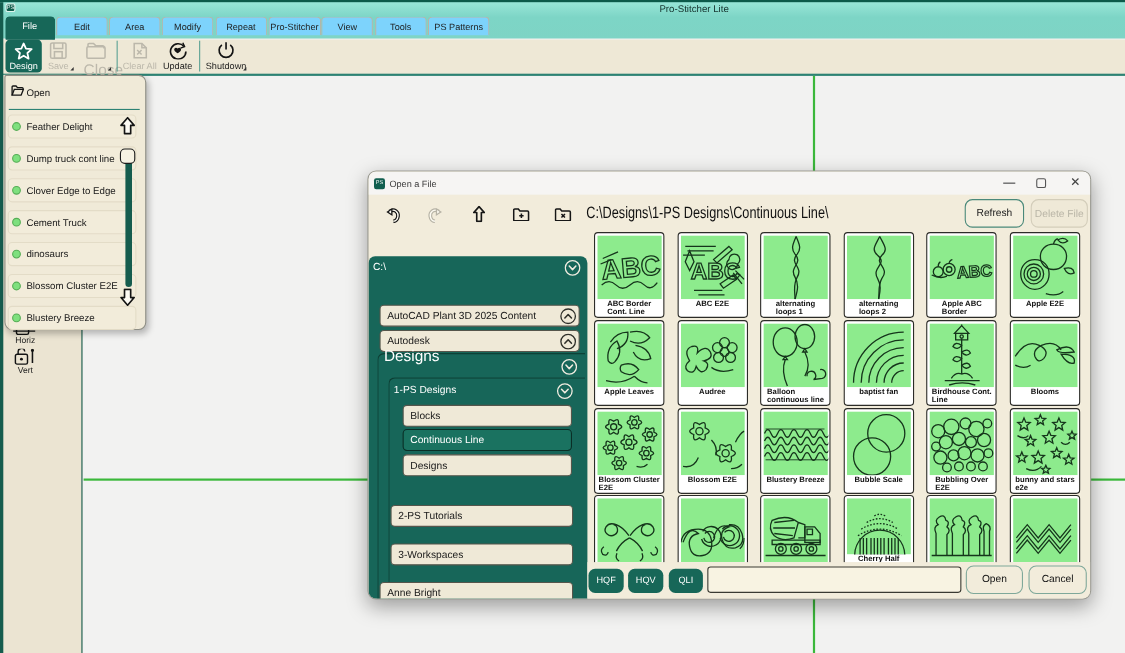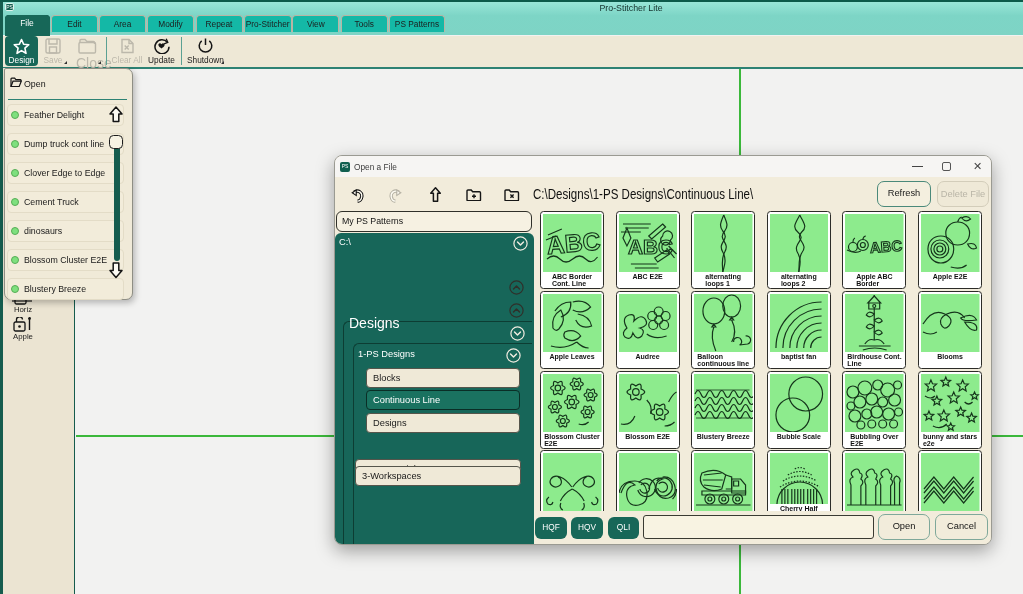--- a/index.html
+++ b/index.html
@@ -1,18 +1,18 @@
 <!DOCTYPE html>
 <html><head><meta charset="utf-8">
 <style>
 *{margin:0;padding:0;box-sizing:border-box}
 html,body{width:1023px;height:594px;overflow:hidden}
 body{font-family:"Liberation Sans",sans-serif;position:relative;background:#f2f2f1}
 .ab{position:absolute}
-.tab{position:absolute;top:15px;height:17px;background:#14b8a6;border:1px solid #b9b4a4;border-bottom:none;border-radius:4px 4px 0 0;color:#1d1d1d;font-size:8.3px;text-align:center;line-height:16px}
+.tab{position:absolute;top:15px;height:17px;background:#7dd3fc;border:1px solid #b9b4a4;border-bottom:none;border-radius:4px 4px 0 0;color:#1d1d1d;font-size:8.3px;text-align:center;line-height:16px}
 svg{display:block}
 </style></head>
 <body>
 
 <div class="ab" style="left:0;top:0;width:1023px;height:35px;background:linear-gradient(#9ce8da,#7dd5c6 45%,#7ed4c5)"></div>
 <div class="ab" style="left:0;top:0;width:1023px;height:2px;background:#0c5a4a"></div>
 <div class="ab" style="left:551px;top:3px;width:160px;text-align:center;font-size:8.8px;color:#15322d">Pro-Stitcher Lite</div>
 <div class="ab" style="left:5px;top:3px;width:9px;height:8px;background:#115f4f;border-radius:2px;border:1px solid #dff5ef;color:#fff;font-size:5px;line-height:6px;text-align:center">PS</div>
 
 <div class="tab" style="left:4.5px;width:45px;background:#176758;border-color:#115346;color:#fff;height:21px;z-index:3">File</div>
@@ -113,21 +113,21 @@
 <div class="ab" style="left:8px;top:317px;width:30px;text-align:center;color:#1c1c1c">
  <svg width="30" height="15" viewBox="0 0 30 15">
       <g fill="none" stroke="#141414" stroke-width="1.3">
         <rect x="6" y="5" width="11" height="9" rx="1.5"></rect>
         <path d="M8.5 5 v-2 a3 3 0 0 1 6 -0.5"></path>
         <path d="M21.5 2 v11" stroke-width="1.4"></path>
         <circle cx="21.5" cy="1.5" r="0.8" fill="#141414"></circle>
       </g>
       <circle cx="11.5" cy="9.5" r="1.3" fill="#141414"></circle>
     </svg>
- <div style="font-size:7.8px">Apple</div>
+ <div style="font-size:7.8px">Vert</div>
 </div>
 
 <div class="ab" style="left:4px;top:68px;width:129px;height:232px;background:#f0ead8;border:1px solid #8e8e84;border-radius:7px;border-top-left-radius:2px;box-shadow:2px 3px 6px rgba(0,0,0,0.25);z-index:5"></div>
 <div class="ab" style="left:10px;top:77px;z-index:6">
  <svg width="12" height="11" viewBox="0 0 12 11">
       <g fill="none" stroke="#141414" stroke-width="1.2">
         <path d="M1 9.5 v-7.5 a0.8 0.8 0 0 1 0.8 -0.8 h2.8 l1.3 1.5 h4.3 a0.8 0.8 0 0 1 0.8 0.8 v0.8"></path>
         <path d="M1 9.5 l2-5.3 h8.3 l-2.1 5.3 z"></path>
       </g>
     </svg>
@@ -213,54 +213,56 @@
         <g fill="none" stroke="#161616" stroke-width="1.4">
           <path d="M1 3 v-1 a1 1 0 0 1 1-1 h3.2 l1.5 1.8 h6.8 a1 1 0 0 1 1 1 v7 a1 1 0 0 1 -1 1 h-11.5 a1 1 0 0 1 -1 -1 z"></path>
           <path d="M6.4 5.6 l3.2 3.2 m0 -3.2 l-3.2 3.2"></path>
         </g>
       </svg>
  </div>
  <div class="ab" style="left:198px;top:29px;font-size:15px;color:#111;transform:scaleX(0.77);transform-origin:0 0;white-space:nowrap">C:\Designs\1-PS Designs\Continuous Line\</div>
  <div class="ab" style="left:542px;top:24.5px;width:54px;height:26px;background:#f4efdf;border:1.3px solid #4a897a;border-radius:7px;font-size:9.3px;color:#1a1a1a;text-align:center;line-height:23.5px">Refresh</div>
  <div class="ab" style="left:602px;top:24.5px;width:52px;height:26px;background:#efe9d7;border:1px solid #d3cdba;border-radius:7px;font-size:9.3px;color:#b9b5a7;text-align:center;line-height:24px">Delete File</div>
 
- <div class="ab" style="left:1px;top:54.5px;width:196px;height:21px;background:#f6f1e2;border:1.4px solid #30302a;border-radius:6px;font-size:8.8px;color:#141414;line-height:19px;padding-left:5px">My PS Patterns</div>
 
  <div class="ab" style="left:0;top:77px;width:199px;height:313px;background:#176659;border-radius:6px 6px 0 8px"></div>
 <div class="ab" style="left:0;top:0;width:199px;height:390px">
       <div class="ab" style="left:8px;top:165px;width:189px;height:225px;border:1.2px solid #0d3d33;border-right:none;border-bottom:none;border-radius:6px 0 0 0"></div>
 <div class="ab" style="left:18px;top:187px;width:179px;height:203px;border:1.2px solid #0d3d33;border-right:none;border-bottom:none;border-radius:6px 0 0 0"></div>
 <div class="ab" style="left:4px;top:81px;font-size:9.3px;color:#fff">C:\</div>
 <svg class="ab" style="left:178.0px;top:79.5px" width="15" height="15" viewBox="-7.5 -7.5 15 15">
         <circle r="6.6" fill="none" stroke="#f0ece0" stroke-width="1.2"></circle>
         <path d="M-3 -1.6 L0 1.6 L3 -1.6" fill="none" stroke="#f0ece0" stroke-width="1.4" stroke-linejoin="round" stroke-linecap="round"></path>
       </svg>
+<div class="ab" style="left:10px;top:121px;width:182px;height:20px;background:#efe9d7;border:1px solid #55554b;border-radius:4px;font-size:9.3px;color:#1a1a1a;line-height:18px;padding-left:6px">AutoCAD Plant 3D 2025 Content</div>
 <svg class="ab" style="left:173.5px;top:123.5px" width="15" height="15" viewBox="-7.5 -7.5 15 15">
         <circle r="6.6" fill="none" stroke="#30302a" stroke-width="1.2"></circle>
         <path d="M-3 1.6 L0 -1.6 L3 1.6" fill="none" stroke="#30302a" stroke-width="1.4" stroke-linejoin="round" stroke-linecap="round"></path>
       </svg>
+<div class="ab" style="left:10px;top:144px;width:182px;height:20px;background:#efe9d7;border:1px solid #55554b;border-radius:4px;font-size:9.3px;color:#1a1a1a;line-height:18px;padding-left:6px">Autodesk</div>
 <svg class="ab" style="left:173.5px;top:146.5px" width="15" height="15" viewBox="-7.5 -7.5 15 15">
         <circle r="6.6" fill="none" stroke="#30302a" stroke-width="1.2"></circle>
         <path d="M-3 1.6 L0 -1.6 L3 1.6" fill="none" stroke="#30302a" stroke-width="1.4" stroke-linejoin="round" stroke-linecap="round"></path>
       </svg>
 <div class="ab" style="left:14px;top:159px;font-size:14px;color:#fff">Designs</div>
 <svg class="ab" style="left:175.0px;top:170.0px" width="15" height="15" viewBox="-7.5 -7.5 15 15">
         <circle r="6.6" fill="none" stroke="#f0ece0" stroke-width="1.2"></circle>
         <path d="M-3 -1.6 L0 1.6 L3 -1.6" fill="none" stroke="#f0ece0" stroke-width="1.4" stroke-linejoin="round" stroke-linecap="round"></path>
       </svg>
 <div class="ab" style="left:23px;top:193px;font-size:9.3px;color:#fff">1-PS Designs</div>
 <svg class="ab" style="left:171.0px;top:191.5px" width="15" height="15" viewBox="-7.5 -7.5 15 15">
         <circle r="6.6" fill="none" stroke="#f0ece0" stroke-width="1.2"></circle>
         <path d="M-3 -1.6 L0 1.6 L3 -1.6" fill="none" stroke="#f0ece0" stroke-width="1.4" stroke-linejoin="round" stroke-linecap="round"></path>
       </svg>
 <div class="ab" style="left:31px;top:211.5px;width:154px;height:20px;background:#efe9d7;border:1px solid #55554b;border-radius:4px;font-size:9.3px;color:#1a1a1a;line-height:18px;padding-left:6px">Blocks</div>
 <div class="ab" style="left:31px;top:234px;width:154px;height:20px;background:#1a7260;border:1.2px solid #0a2e26;border-radius:4px;font-size:9.3px;color:#fff;line-height:18px;padding-left:6px">Continuous Line</div>
 <div class="ab" style="left:31px;top:256.5px;width:154px;height:20px;background:#efe9d7;border:1px solid #55554b;border-radius:4px;font-size:9.3px;color:#1a1a1a;line-height:18px;padding-left:6px">Designs</div>
 <div class="ab" style="left:20px;top:303px;width:166px;height:20px;background:#efe9d7;border:1px solid #55554b;border-radius:4px;font-size:9.3px;color:#1a1a1a;line-height:18px;padding-left:6px">2-PS Tutorials</div>
-<div class="ab" style="left:20px;top:310px;width:166px;height:20px;background:#efe9d7;border:1px solid #55554b;border-radius:4px;font-size:9.3px;color:#1a1a1a;line-height:18px;padding-left:6px">3-Workspaces</div>
+<div class="ab" style="left:20px;top:338px;width:166px;height:20px;background:#efe9d7;border:1px solid #55554b;border-radius:4px;font-size:9.3px;color:#1a1a1a;line-height:18px;padding-left:6px">3-Workspaces</div>
+<div class="ab" style="left:10px;top:373px;width:176px;height:20px;background:#efe9d7;border:1px solid #55554b;border-radius:4px;font-size:9.3px;color:#1a1a1a;line-height:18px;padding-left:6px">Anne Bright</div>
     </div>
 
  <div class="ab" style="left:199px;top:355px;width:459px;height:35px;background:#f2ecdb;z-index:4"></div>
  <div class="ab" style="left:200px;top:361px;z-index:5;width:32px;height:22px;background:#176758;border-radius:6px;color:#fff;font-size:8.3px;text-align:center;line-height:21px">HQF</div>
  <div class="ab" style="left:236px;top:361px;z-index:5;width:32px;height:22px;background:#176758;border-radius:6px;color:#fff;font-size:8.3px;text-align:center;line-height:21px">HQV</div>
  <div class="ab" style="left:273px;top:361px;z-index:5;width:31px;height:22px;background:#176758;border-radius:6px;color:#fff;font-size:8.3px;text-align:center;line-height:21px">QLI</div>
  <div class="ab" style="left:308px;top:359px;z-index:5;width:231px;height:24px;background:#f8f3e2;border:1px solid #3a3a32;border-radius:3px"></div>
  <div class="ab" style="left:543px;top:358px;z-index:5;width:52px;height:26px;background:#f2ecdb;border:1.5px solid #7fa89a;border-radius:7px;font-size:9.3px;color:#141414;text-align:center;line-height:23px">Open</div>
  <div class="ab" style="left:600px;top:358px;z-index:5;width:53px;height:26px;background:#f2ecdb;border:1.5px solid #7fa89a;border-radius:7px;font-size:9.3px;color:#141414;text-align:center;line-height:23px">Cancel</div>
 <div class="ab" style="left:205px;top:55px;width:64px;height:77.5px;background:#fff;border:1.4px solid #2c2c28;border-radius:3.5px">

